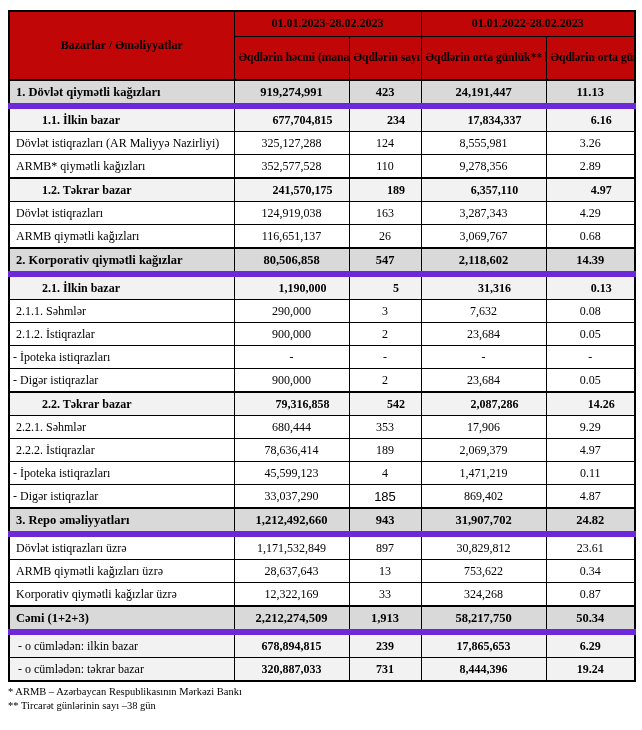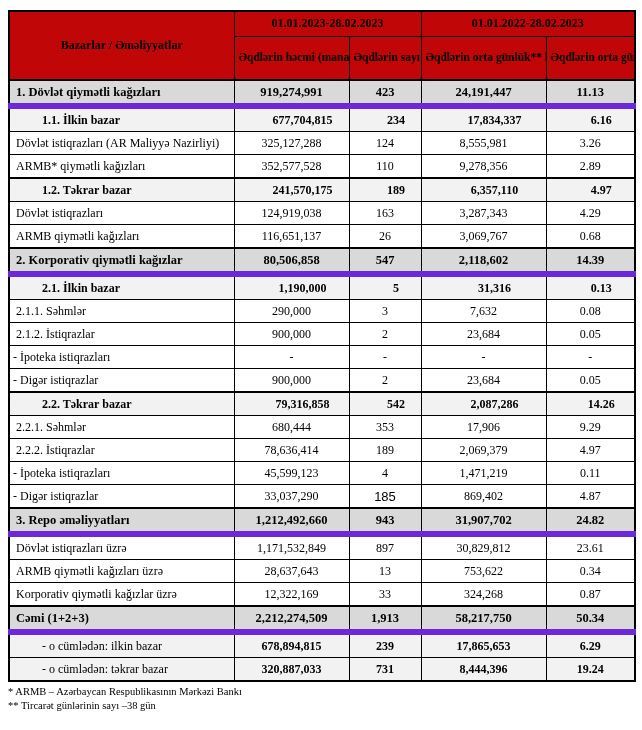--- a/index.html
+++ b/index.html
@@ -66,21 +66,21 @@
     background: #F2F2F2;
     font-weight: bold;
     border-top: 2px solid #000;
     padding-left: 26px;
   }
   tr.subsection td.label { padding-left: 32px; }
   tr.detail td { background: #ffffff; }
   tr.dash td { background: #ffffff; }
   tr.dash td.label { padding-left: 3px; }
   tr.total-sub td { background: #F2F2F2; font-weight: bold; }
-  tr.total-sub td.label { padding-left: 32px; font-weight: normal; }
+  tr.total-sub td.label { padding-left: 8px; font-weight: normal; }
   td.sans { font-family: "Liberation Sans", sans-serif; font-size: 13px; }
 
   .footnotes {
     margin: 3px 0 0 8px;
     font-size: 10.5px;
     line-height: 1.3;
   }
   .footnotes div { white-space: nowrap; }
 </style>
 </head>

